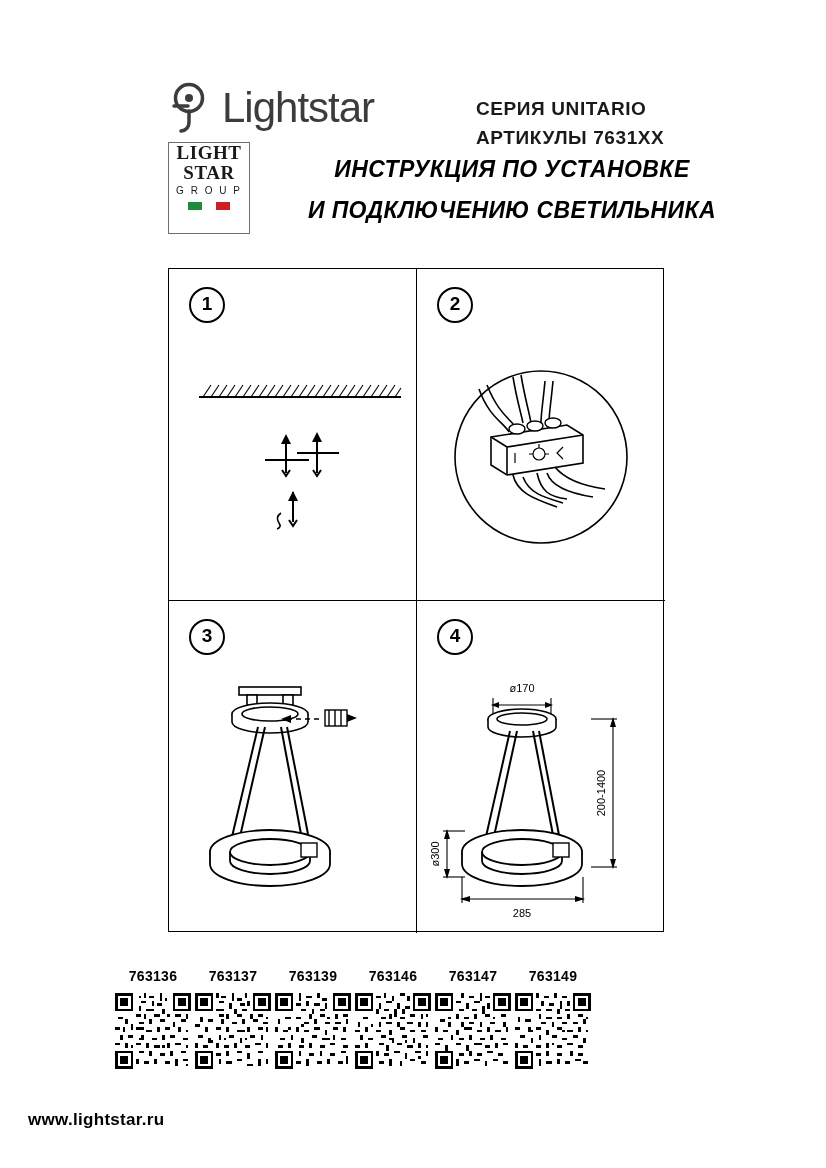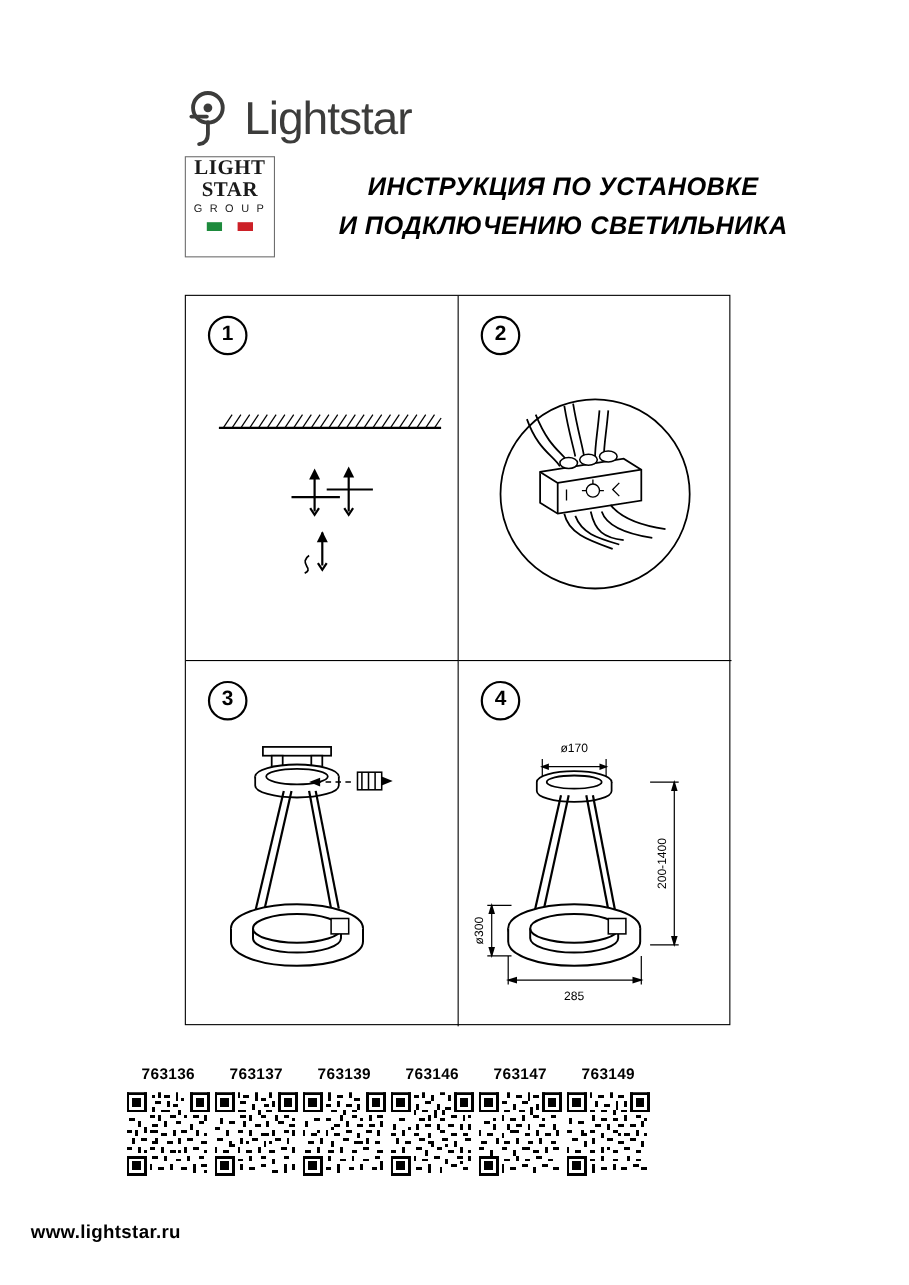--- a/index.html
+++ b/index.html
@@ -118,21 +118,21 @@
     font-style: italic;
   }
   .title-l1, .title-l2 {
     font-size: 23px;
     font-weight: bold;
     letter-spacing: 0.4px;
     color: #000;
     text-align: center;
     white-space: nowrap;
   }
-  .title-l2 { margin-top: 9px; }
+  .title-l2 { margin-top: 14px; }
 
   
   .grid {
     position: absolute;
     left: 168px;
     top: 268px;
     width: 496px;
     height: 664px;
     border: 1.5px solid #000;
     box-sizing: border-box;
@@ -153,21 +153,21 @@
     width: 32px;
     height: 32px;
     border: 2px solid #000;
     border-radius: 50%;
     font-size: 19px;
     font-weight: bold;
     line-height: 30px;
     text-align: center;
   }
 
-  .art { position: absolute; left: 0; top: 0; width: 100%; height: 100%; text-align: right; }
+  .art { position: absolute; left: 0; top: 8px; width: 100%; height: 100%; text-align: right; }
 
   
   .codes {
     position: absolute;
     left: 113px;
     top: 968px;
     width: 640px;
     display: flex;
     justify-content: flex-start;
   }
@@ -211,20 +211,24 @@
     <div class="logo-wrap">
       <span class="logo-mark">
         <svg width="48" height="52" viewBox="0 0 48 52" xmlns="http://www.w3.org/2000/svg">
           <circle cx="21" cy="16" r="13.5" fill="none" stroke="#3c3c3b" stroke-width="3.5"></circle>
           <circle cx="21" cy="16" r="4" fill="#3c3c3b"></circle>
           <path d="M21 29 L21 40 Q21 48 13 49" fill="none" stroke="#3c3c3b" stroke-width="3.5" stroke-linecap="round"></path>
           <path d="M6 24 L20 24" fill="none" stroke="#3c3c3b" stroke-width="3.5" stroke-linecap="round"></path>
         </svg>
       </span>
       <span class="logo-text">Lightstar</span>
+    </div>
+    <div class="series-block">
+      <div class="series-line1">СЕРИЯ UNITARIO</div>
+      <div class="series-line2">АРТИКУЛЫ 7631XX</div>
     </div>
   </div>
 
   <div class="title-row">
     <div class="group-logo">
       <div class="gl-line">LIGHT</div>
       <div class="gl-line">STAR</div>
       <div class="gl-sub">G R O U P</div>
       <div class="gl-flag">
         <i style="background:#1d8a3c"></i>

